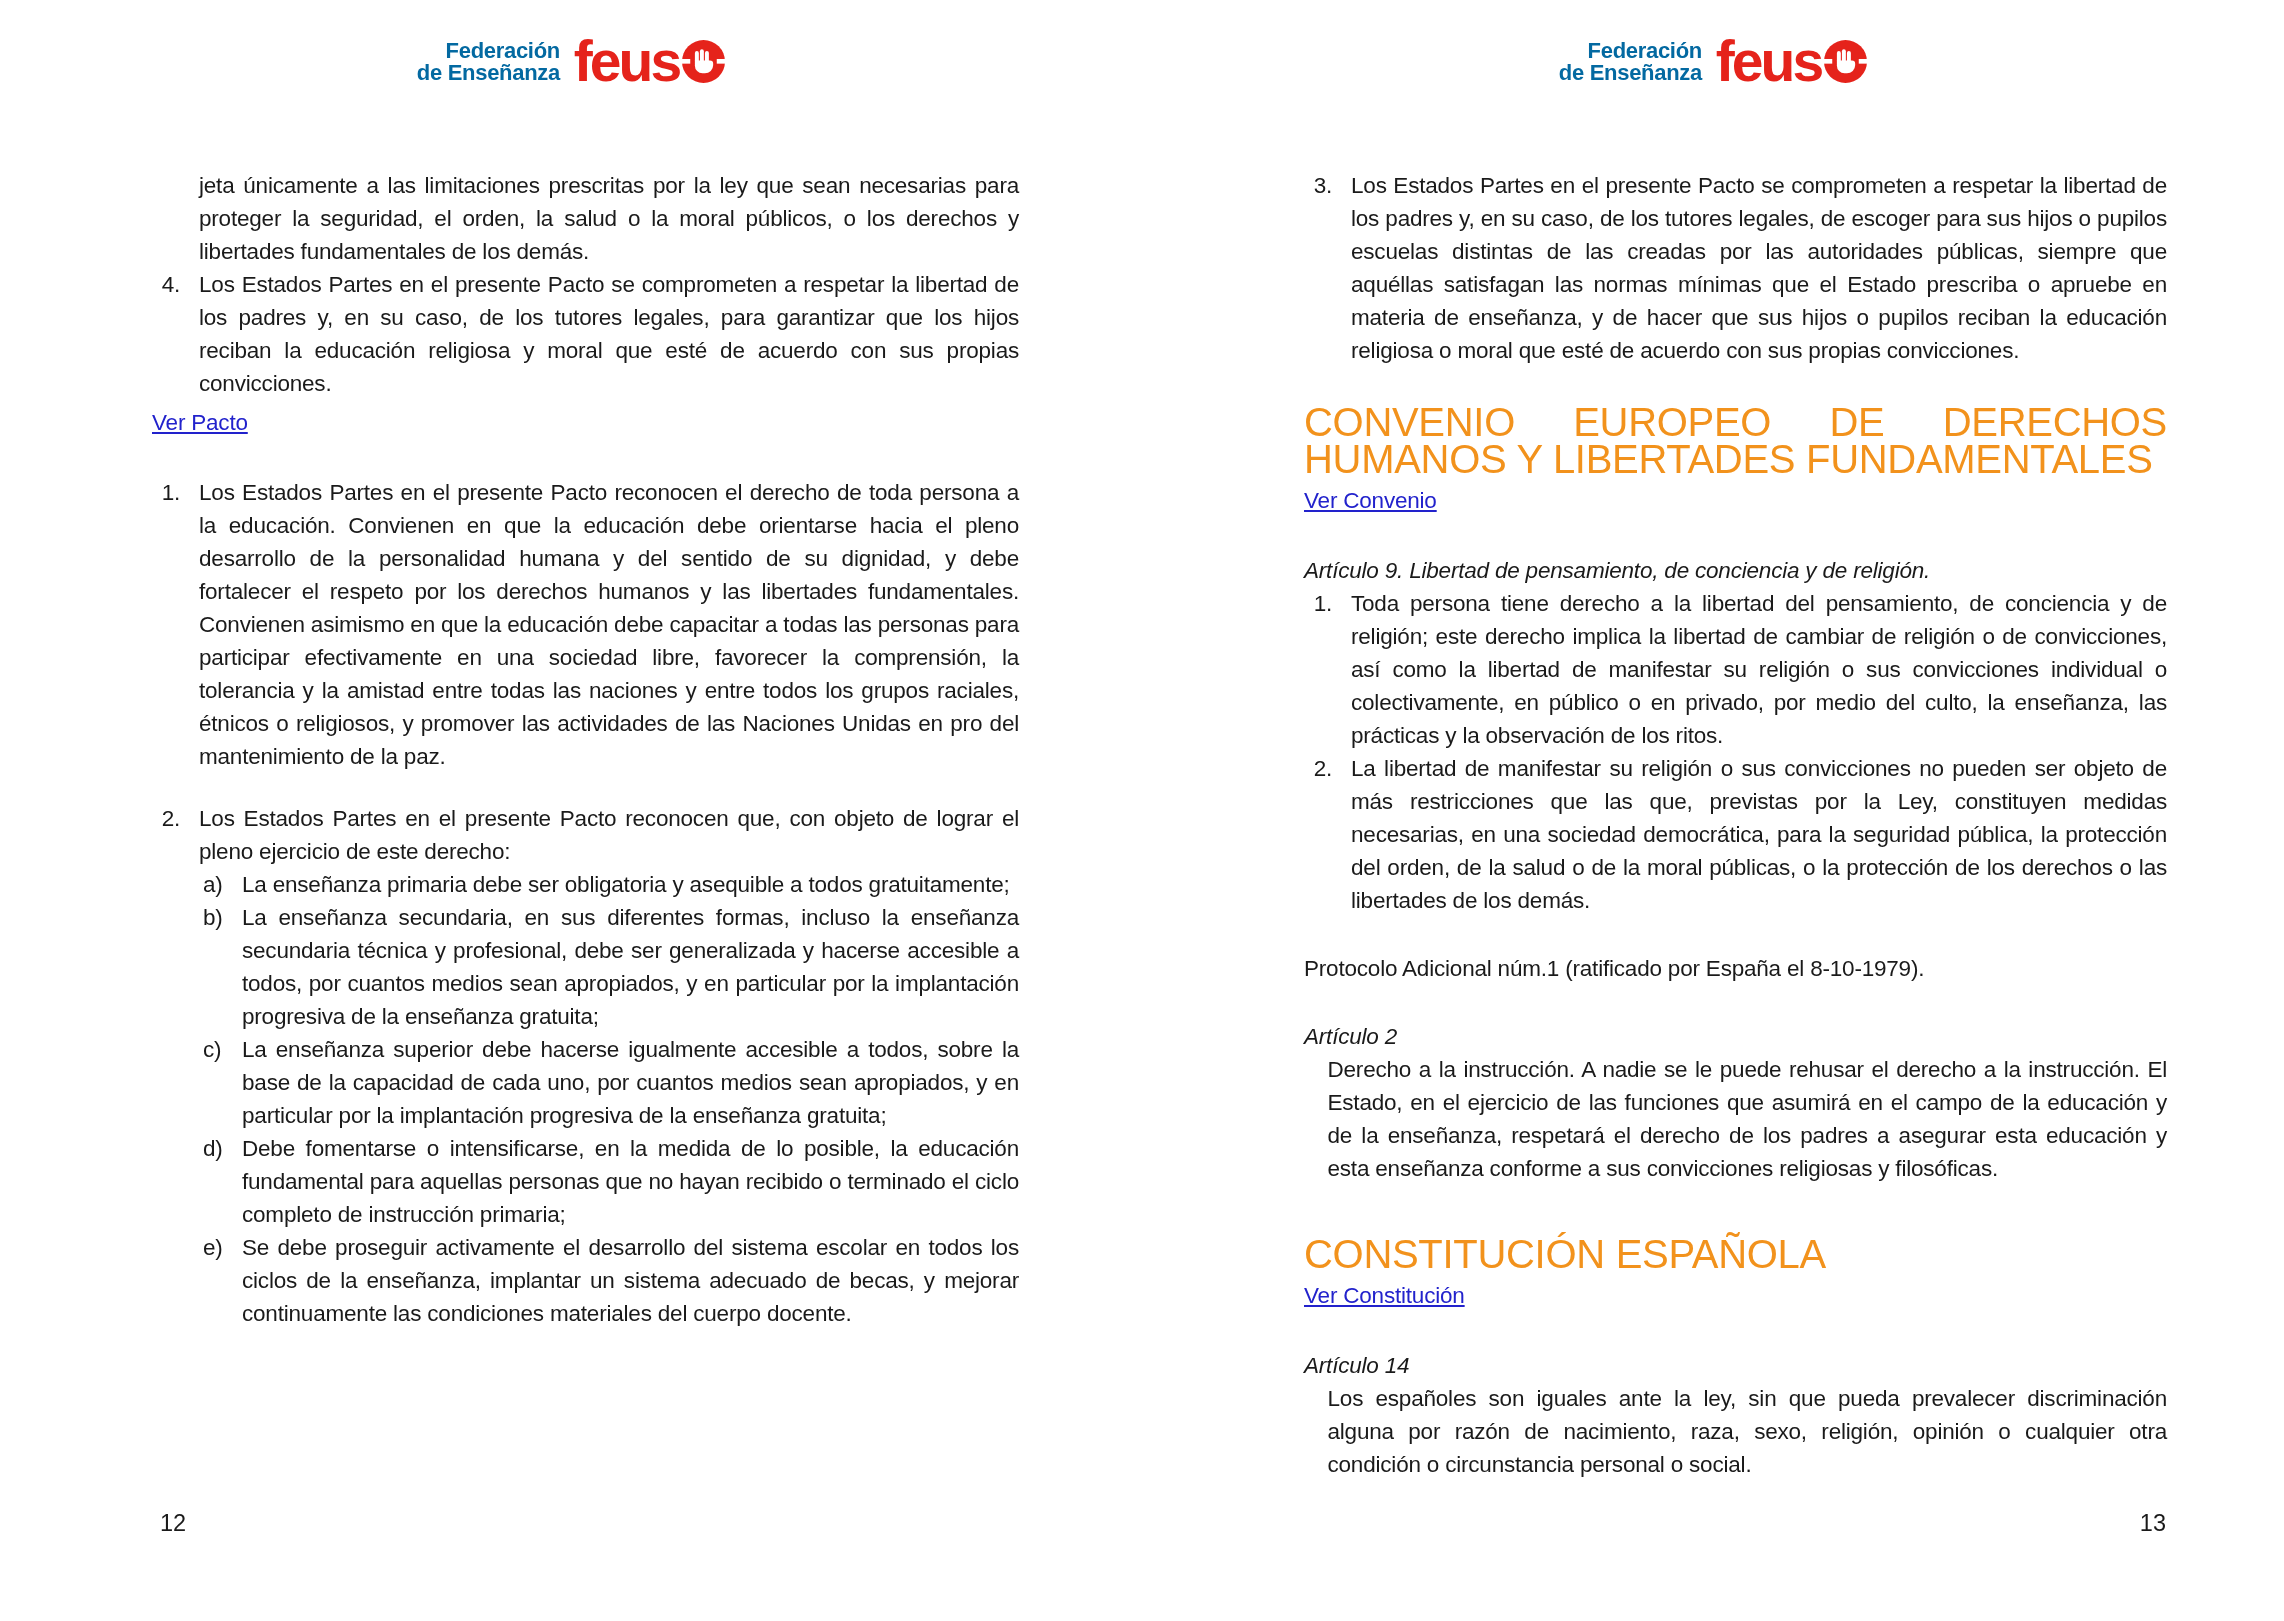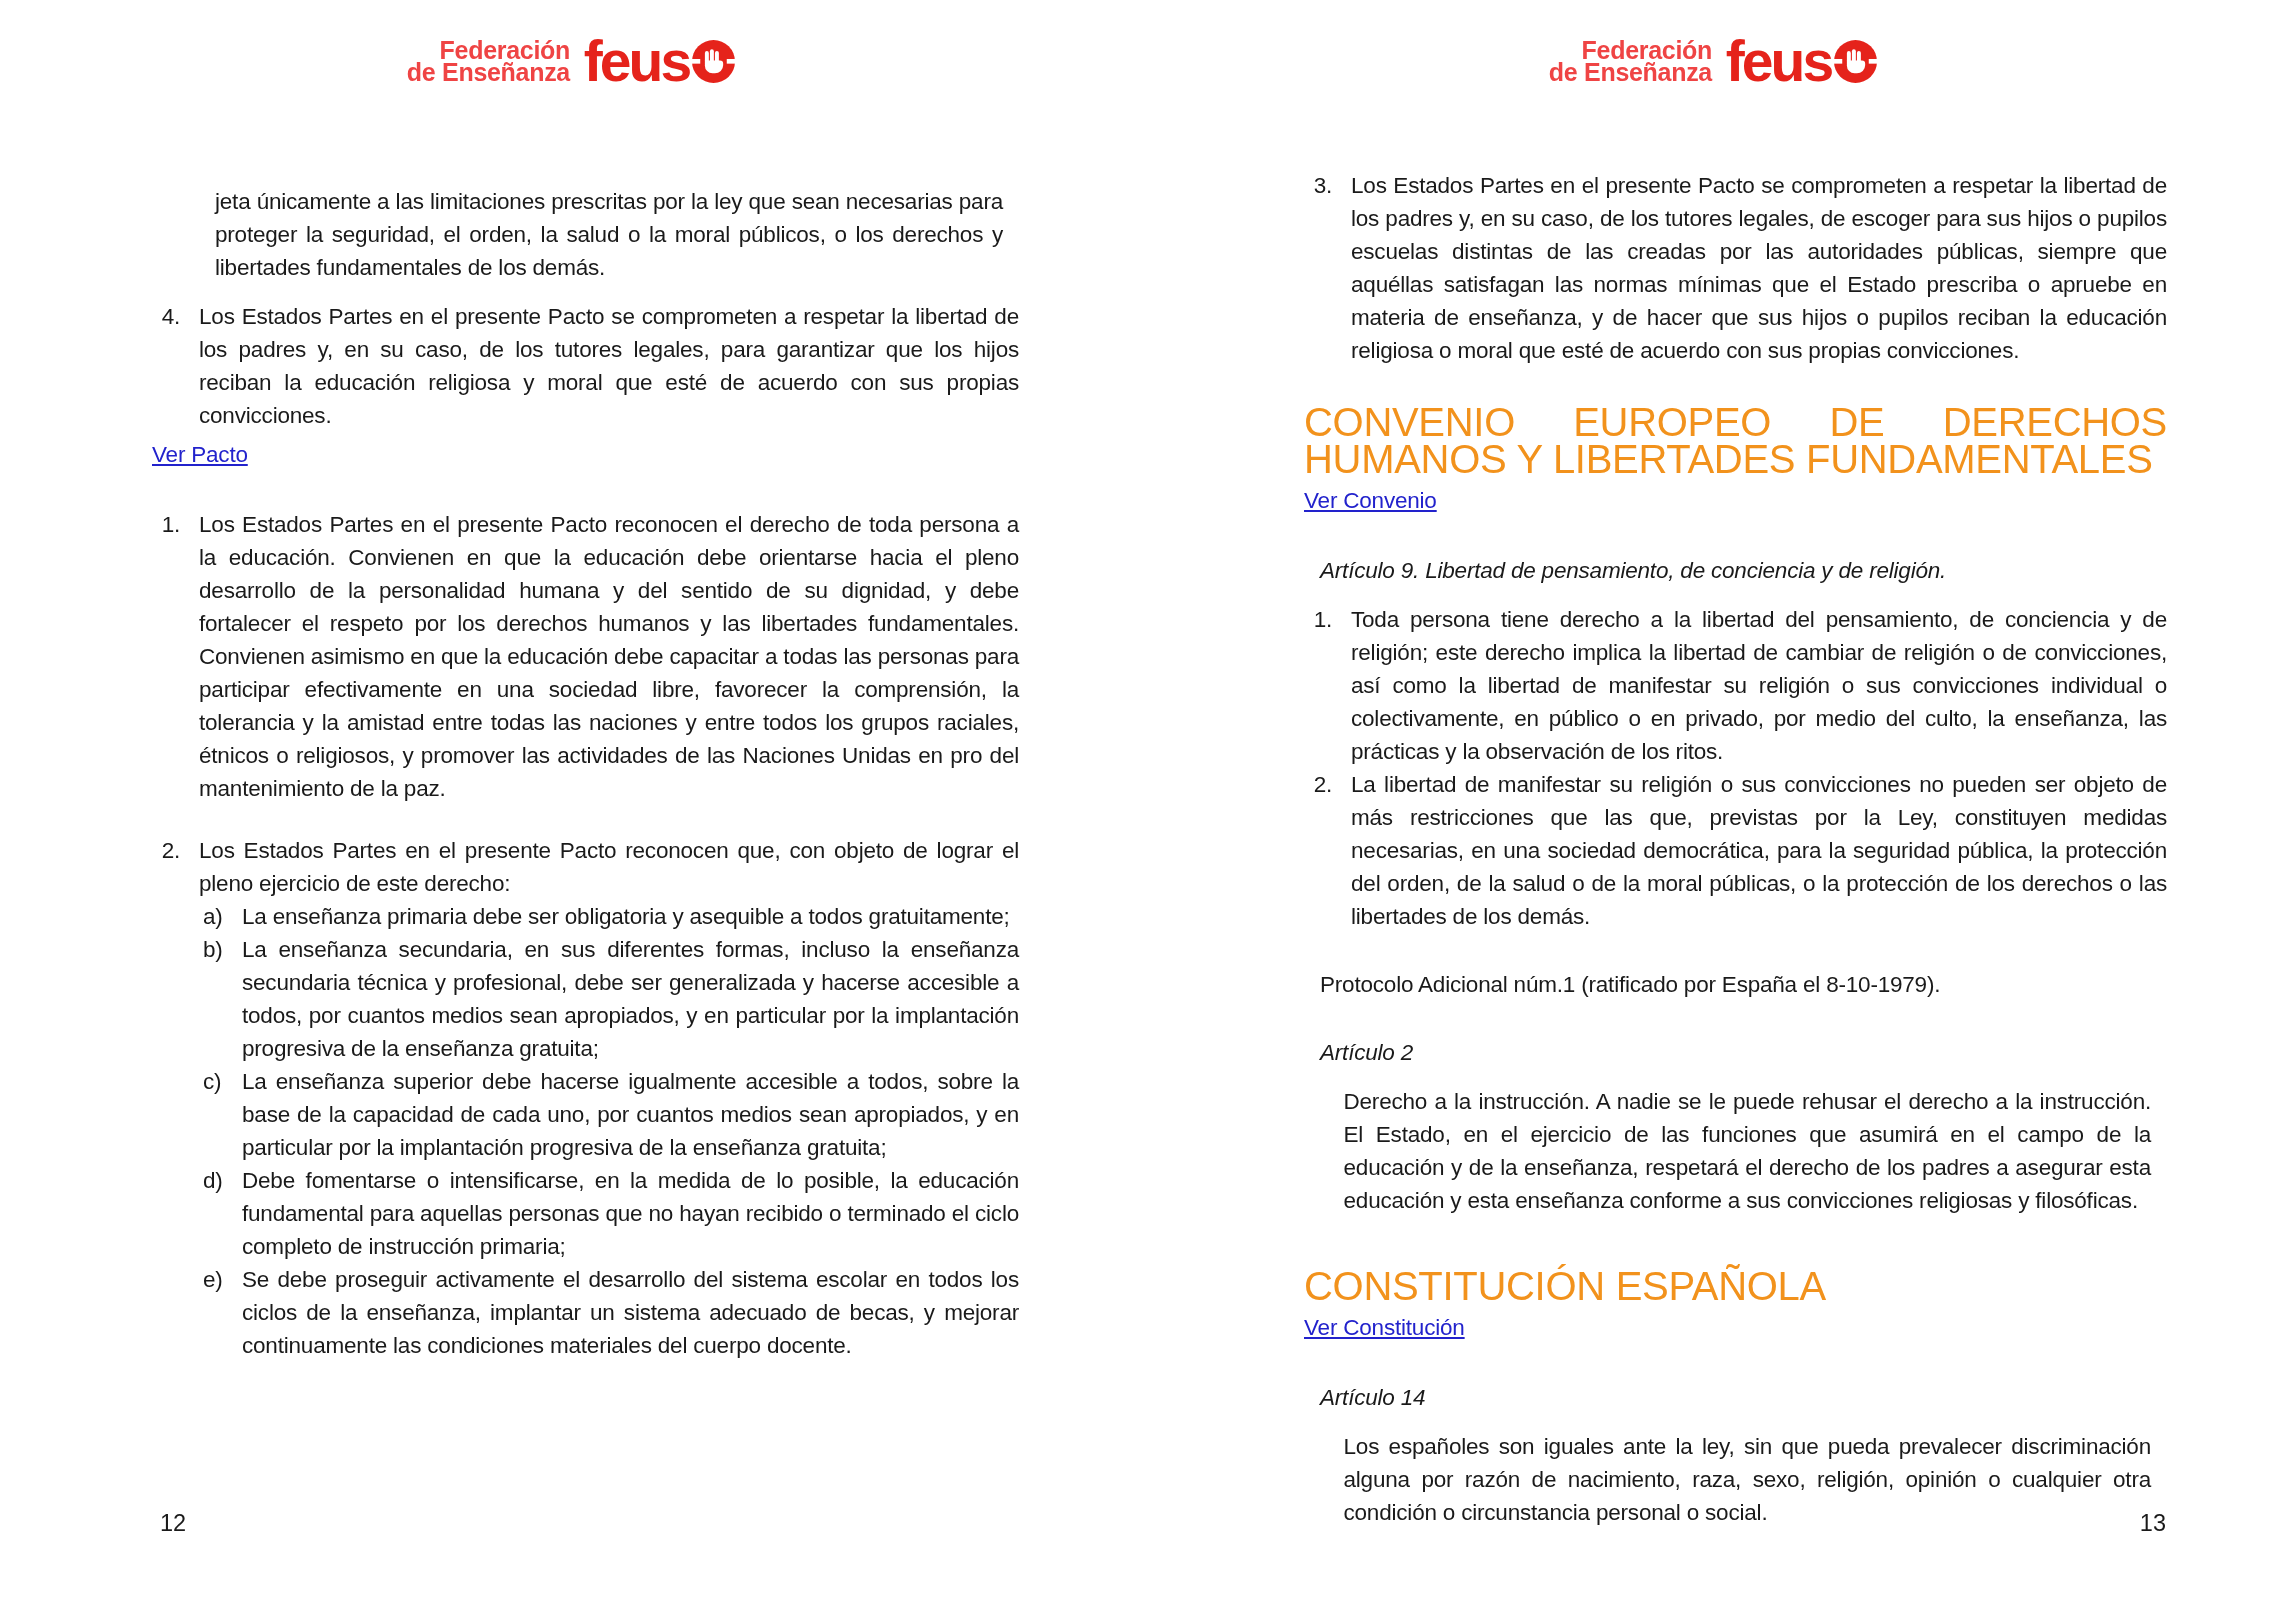--- a/index.html
+++ b/index.html
@@ -17,43 +17,43 @@
   }
   .spread{display:flex;width:2285px;height:1621px;}
   .page{position:relative;width:1142px;height:1621px;flex:0 0 auto;}
 
   
   .logo{
     position:absolute;top:39px;left:0;width:100%;
     display:flex;justify-content:center;align-items:center;gap:13.7px;
   }
   .logo-text{
-    text-align:right;font-weight:bold;font-size:25px;line-height:21.6px;
-    color:#ef4444;letter-spacing:-0.3px;
+    text-align:right;font-weight:bold;font-size:22px;line-height:21.6px;
+    color:#0369a1;letter-spacing:-0.3px;
   }
   .logo-mark{display:flex;align-items:flex-end;}
   .wm{
     color:var(--brand_red,#E5231B);
     font-size:57px;font-weight:bold;letter-spacing:-2.9px;line-height:45px;
   }
   .wm-o{
     display:inline-block;width:43px;height:43px;margin-left:2.9px;margin-bottom:1px;
   }
   .wm-o svg{display:block;width:43px;height:43px;}
 
   
   .content{
     position:absolute;top:169px;
     font-size:22.5px;line-height:33px;letter-spacing:-0.2px;
     text-align:justify;
   }
   .page-left .content{left:152px;width:867px;}
   .page-right .content{left:162px;width:863px;}
 
-  p{margin:16px;}
+  p{margin:0;}
   .cont-par{padding-left:47px;}
 
   .li{position:relative;padding-left:47px;}
   .li > .num{position:absolute;left:9.8px;top:0;}
   .sub{position:relative;padding-left:90px;}
   .sub > .num{position:absolute;left:51px;top:0;}
 
   .heading{
     margin:37px 0 0 0;
     color:var(--orange,#F2921C);

